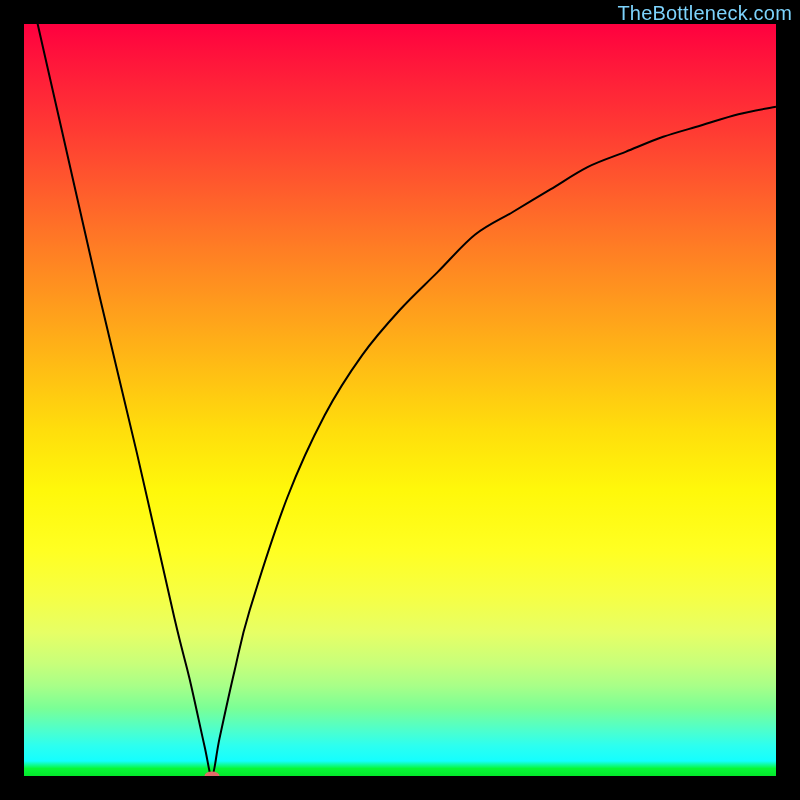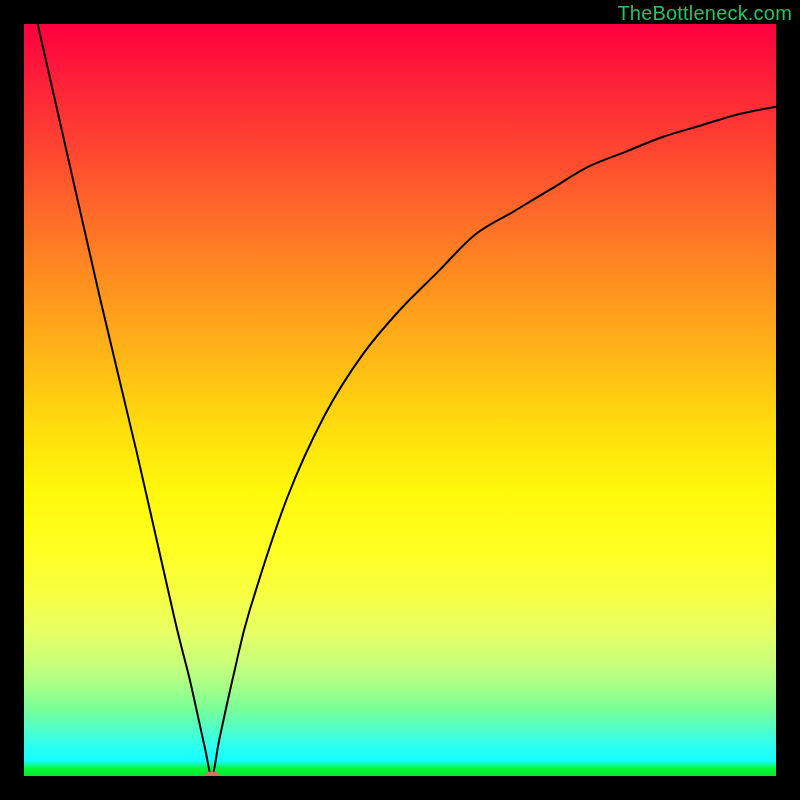--- a/index.html
+++ b/index.html
@@ -54,21 +54,21 @@
   svg.curve {
     position: absolute;
     inset: 0;
     width: 100%;
     height: 100%;
   }
   .watermark {
     position: absolute;
     top: 2px;
     right: 8px;
-    color: #22c55e;
+    color: #7dd3fc;
     font-size: 20px;
     letter-spacing: 0.2px;
     font-weight: 400;
   }
 </style>
 </head>
 <body>
 
 <div class="outer">
   <div class="watermark">TheBottleneck.com</div>

